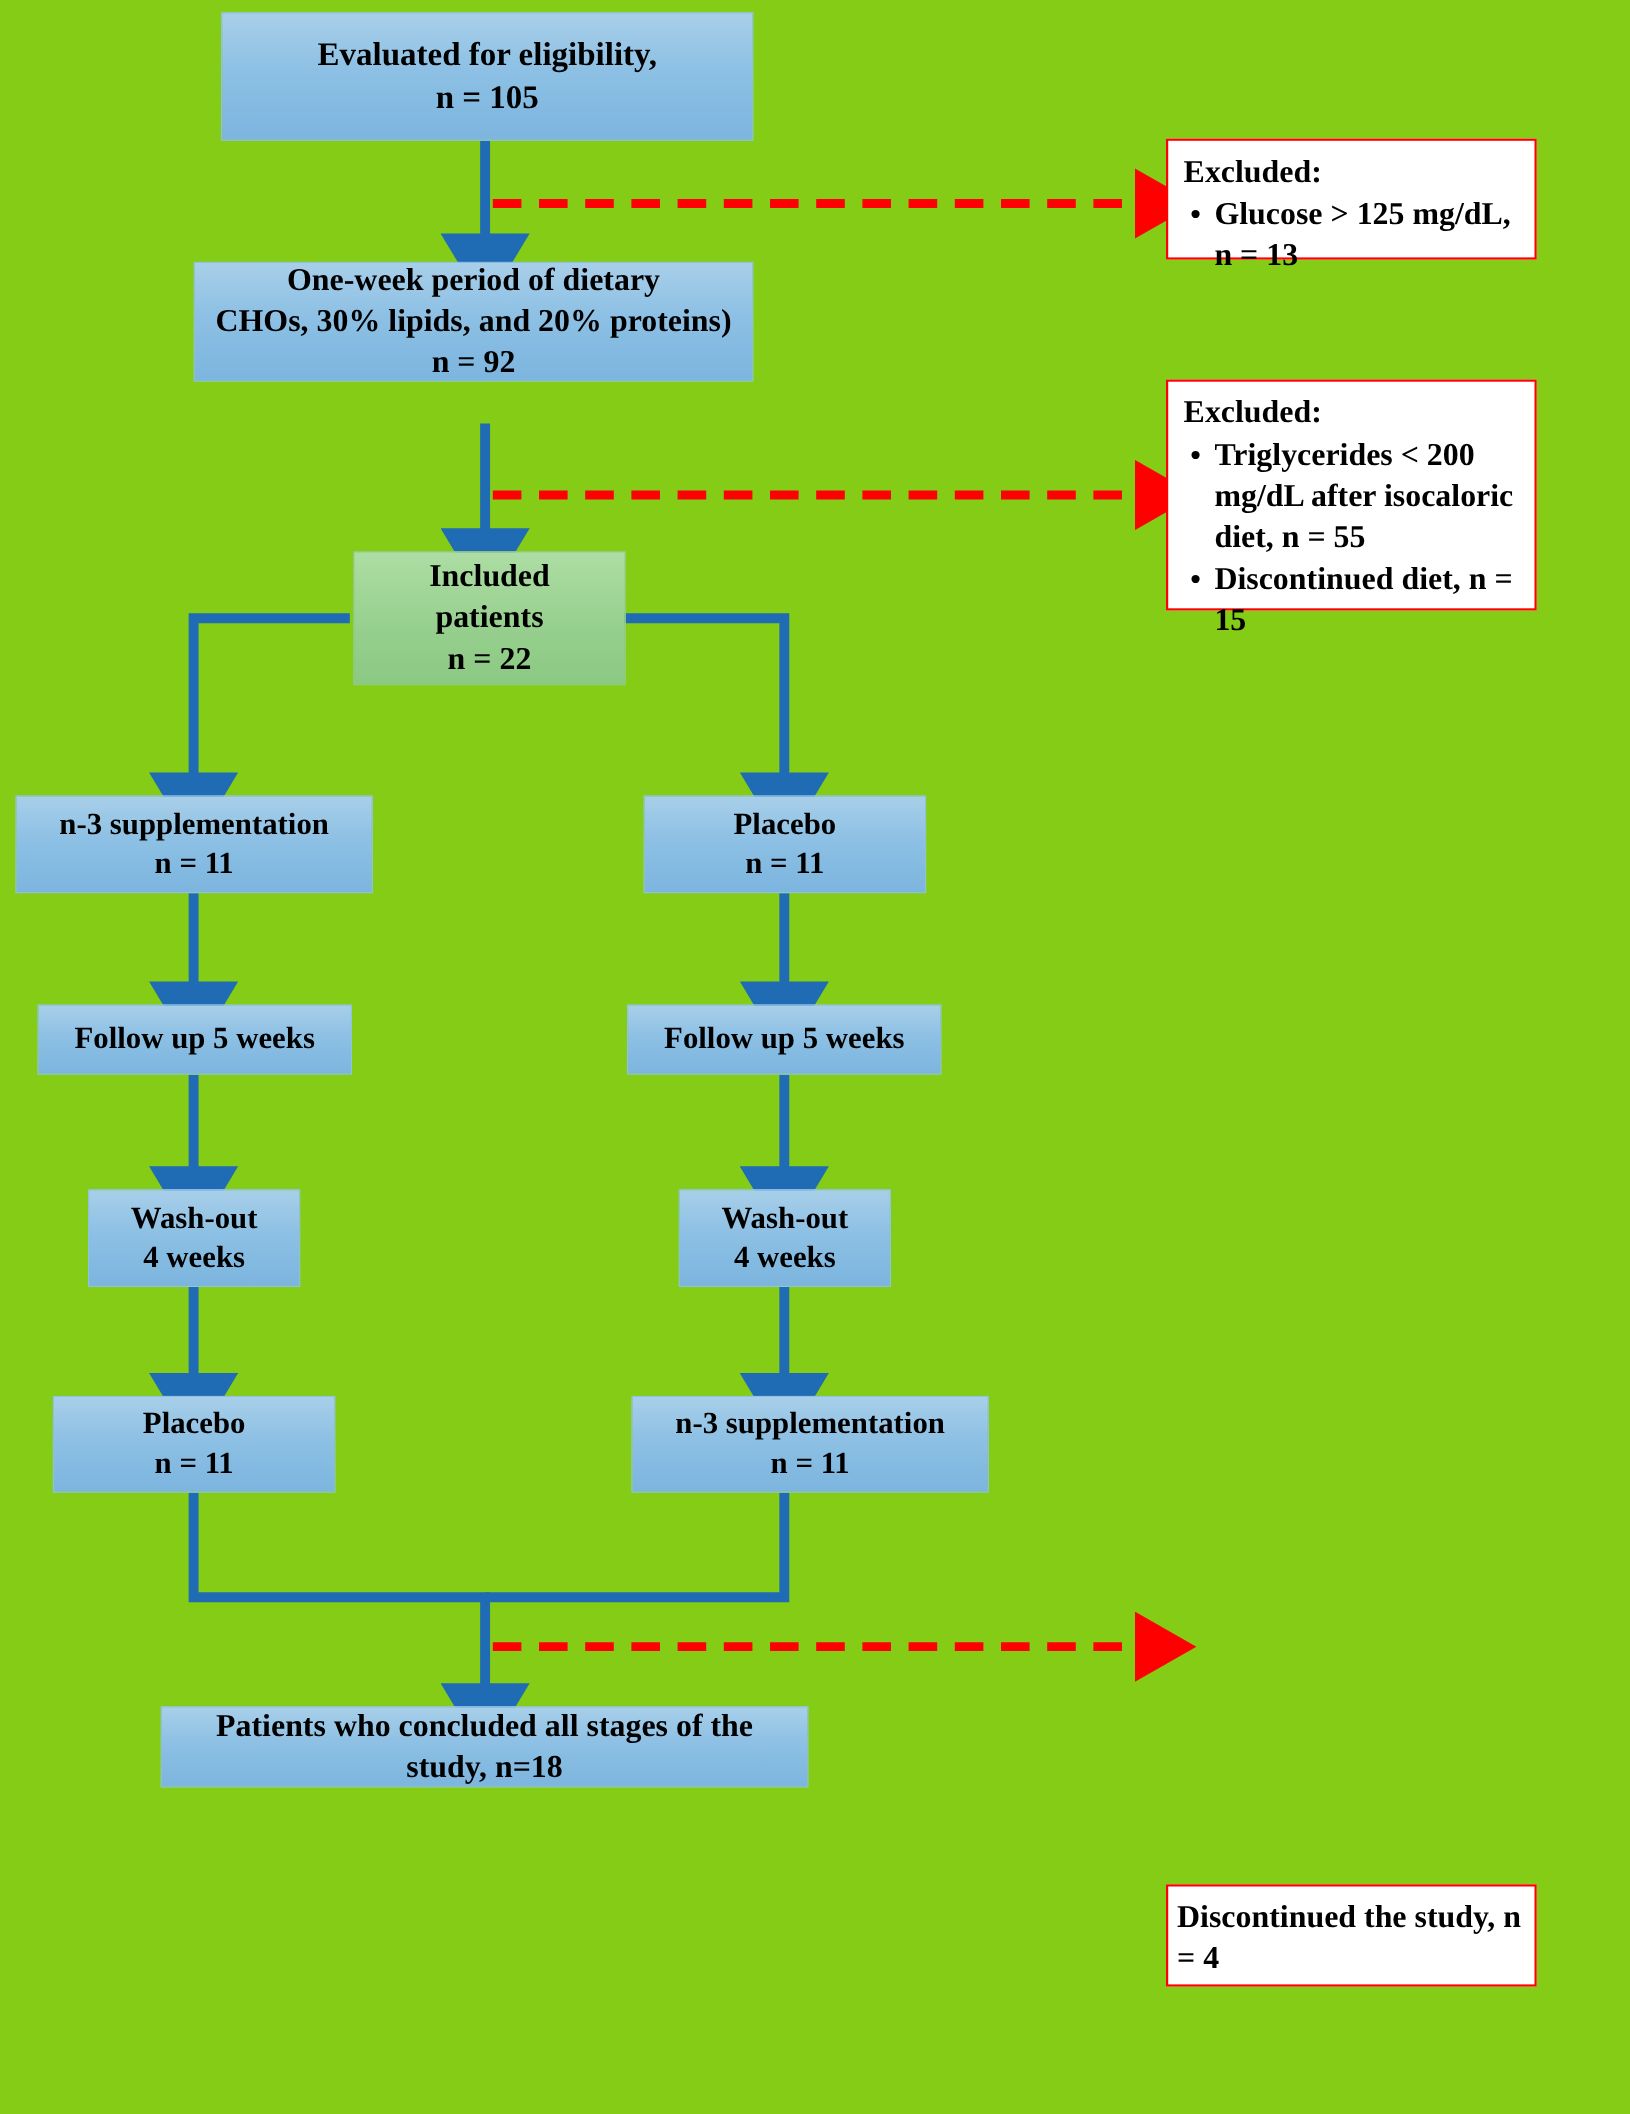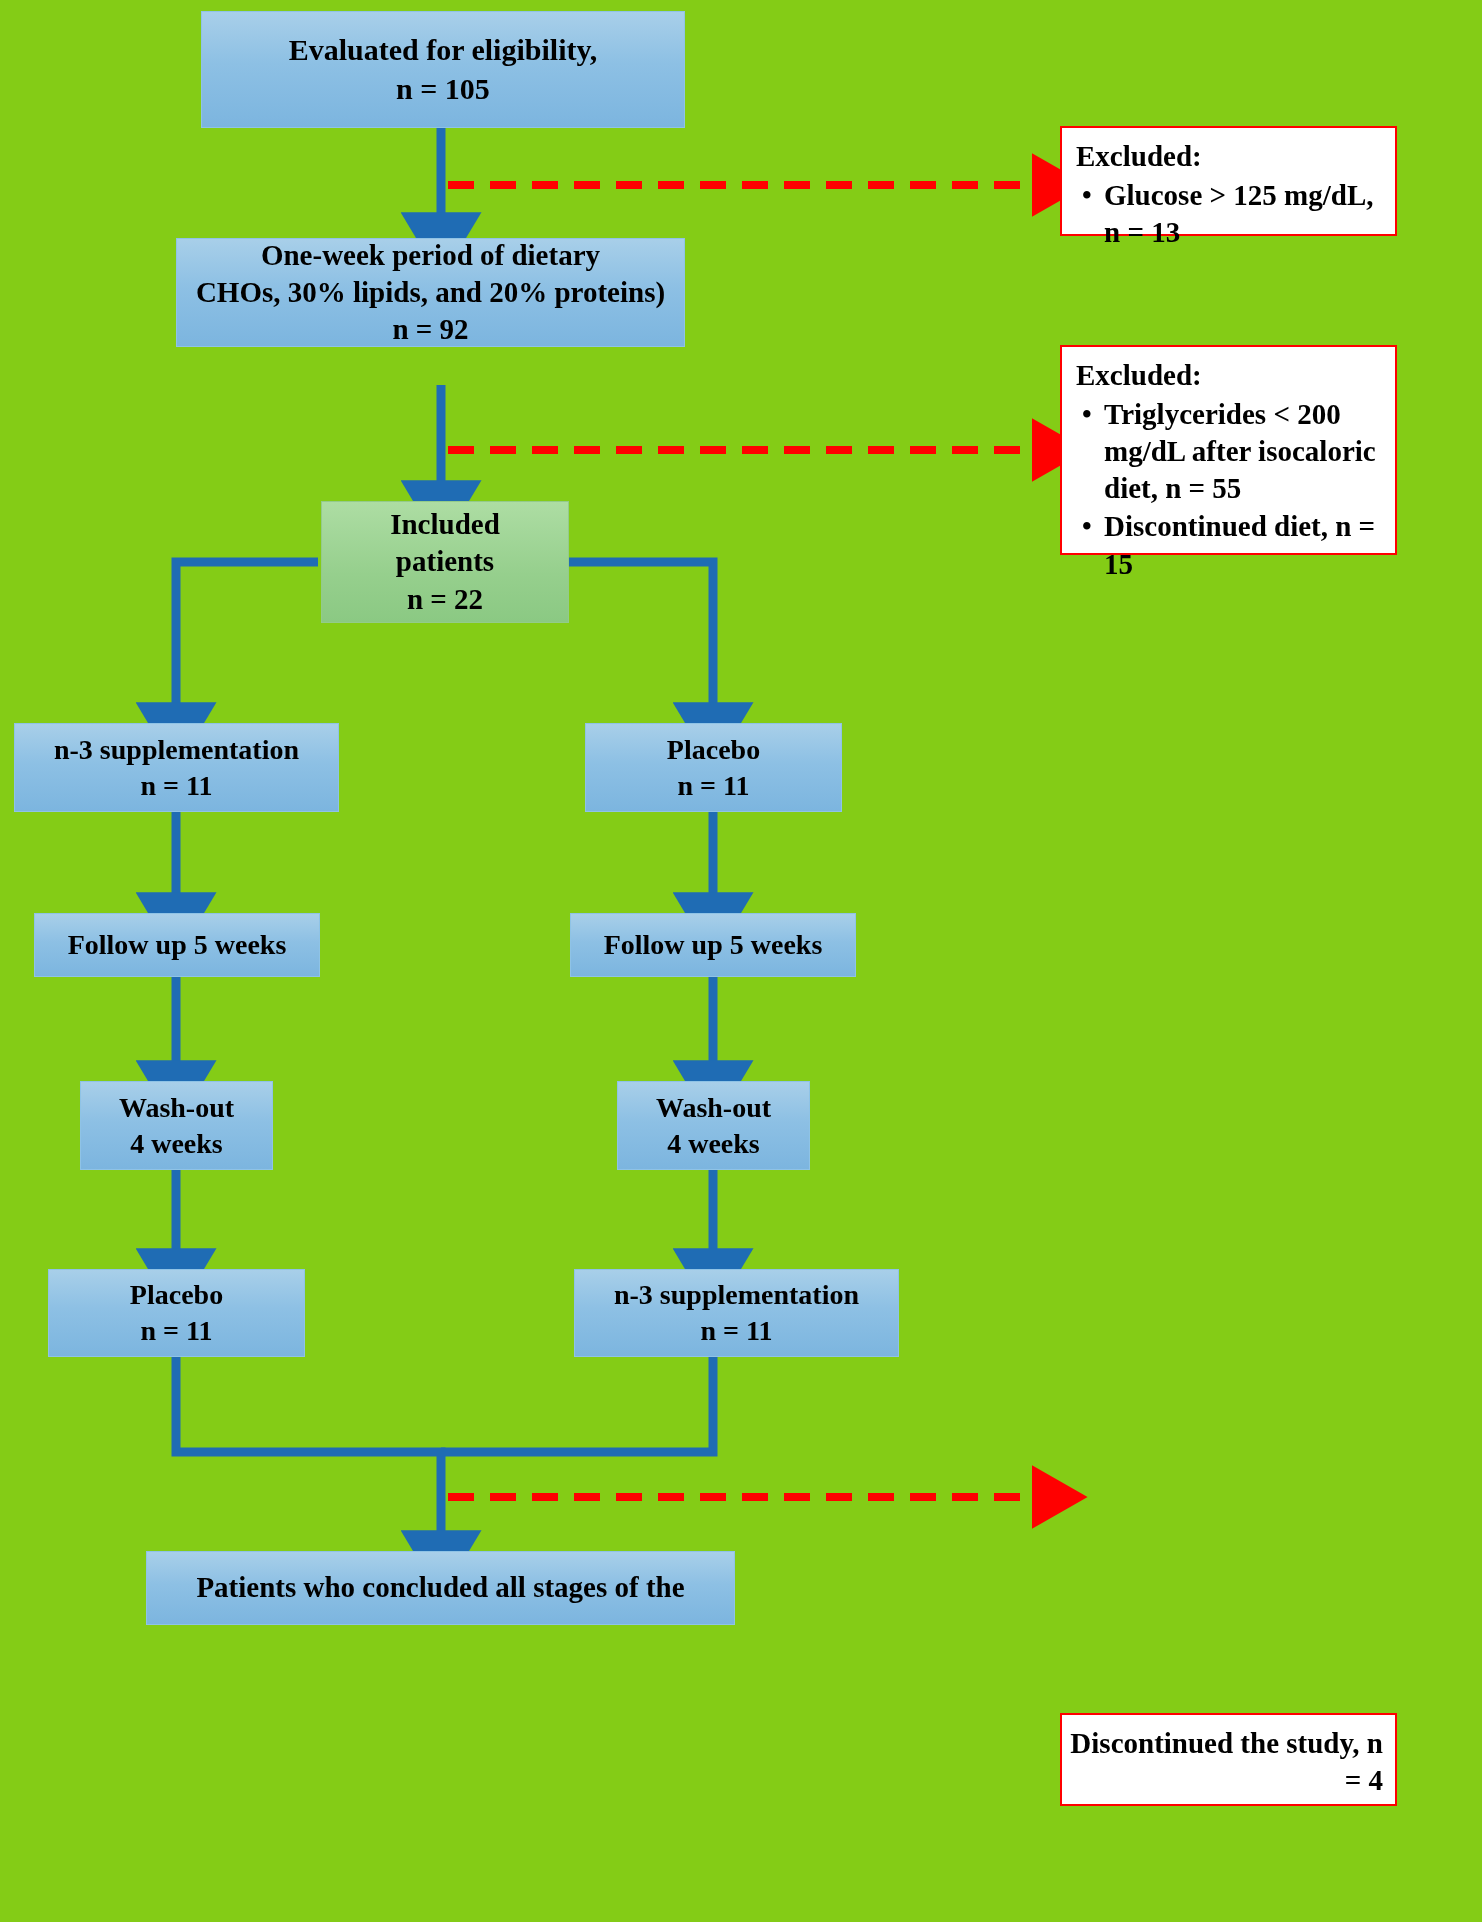--- a/index.html
+++ b/index.html
@@ -191,35 +191,36 @@
   <div class="node blue-box t-31" style="left:574px; top:1269px; width:325px; height:88px;">
     <div>
       <div>n-3 supplementation</div>
       <div>n = 11</div>
     </div>
   </div>
 
   <div class="node blue-box t-30" style="left:146px; top:1551px; width:589px; height:74px;">
     <div>
       <div>Patients who concluded all stages of the</div>
+      <div>study, n=18</div>
     </div>
   </div>
 
   <div class="node red-box t-red" style="left:1060px; top:126px; width:337px; height:110px;">
     <span class="hdr">Excluded:</span>
     <ul>
       <li>Glucose &gt; 125 mg/dL, n = 13</li>
     </ul>
   </div>
 
   <div class="node red-box t-red" style="left:1060px; top:345px; width:337px; height:210px;">
     <span class="hdr">Excluded:</span>
     <ul>
       <li>Triglycerides &lt; 200 mg/dL after isocaloric diet, n = 55</li>
       <li>Discontinued diet, n = 15</li>
     </ul>
   </div>
 
-  <div class="node red-box t-red" style="left:1060px; top:1713px; width:337px; height:93px; padding-left:8px;text-align:right;">
+  <div class="node red-box t-red" style="left:1060px; top:1713px; width:337px; height:93px; padding-left:8px;">
     <span>Discontinued the study, n = 4</span>
   </div>
 
 </div>
 
 </body></html>

